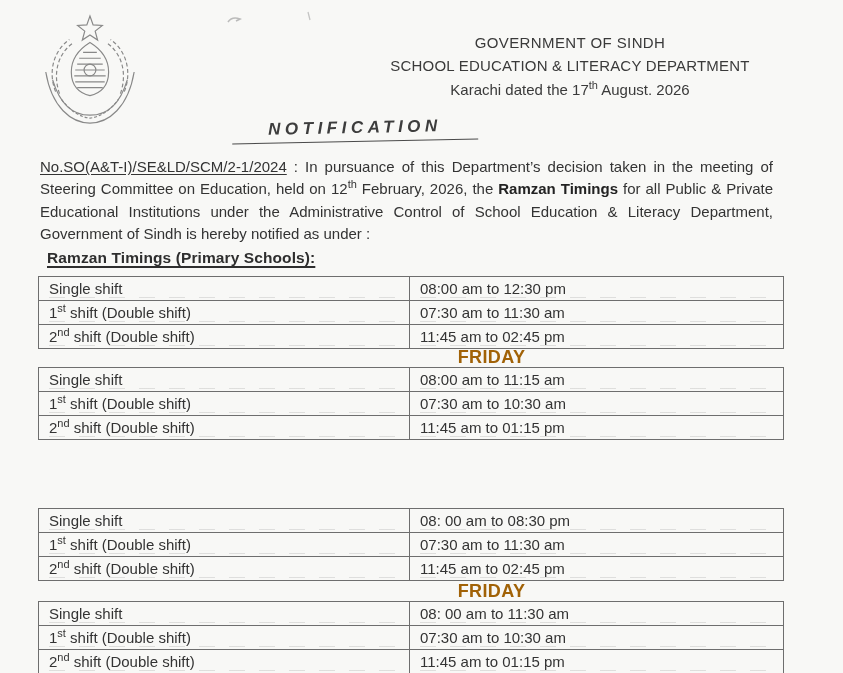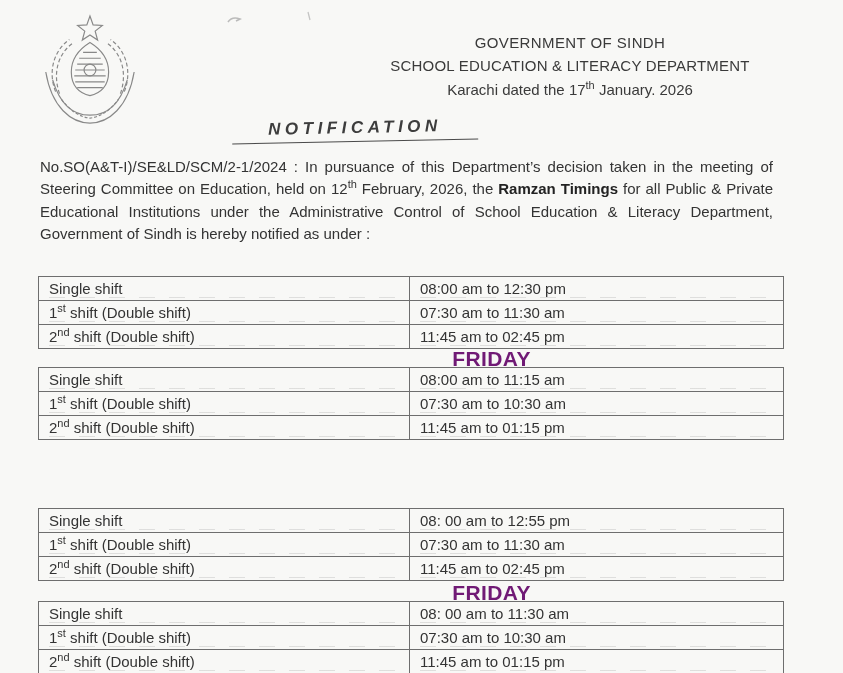--- a/index.html
+++ b/index.html
@@ -29,21 +29,21 @@
     text-align:center;font-size:17px;font-style:italic;font-weight:600;
     letter-spacing:4.5px;color:#3d3d3d;
     border-bottom:1.5px solid #4a4a4a;padding-bottom:3px;
     transform:rotate(-1.2deg);
   }
   
   .intro{
     position:absolute;left:40px;top:156px;width:733px;
     font-size:15px;line-height:22.4px;text-align:justify;color:#333;
   }
-  .intro .ref{text-underline-offset:2px;}
+  .intro .ref{text-decoration:underline;text-underline-offset:2px;}
   .intro b{color:#222;}
   
   .sec-heading{
     position:absolute;left:47px;font-size:15.5px;font-weight:bold;color:#2e2e2e;
     text-decoration:underline;text-decoration-thickness:1.5px;text-underline-offset:3px;
     letter-spacing:.1px;
   }
   .h1{top:249px;}
   .h2{top:478px;}
   
@@ -56,21 +56,21 @@
     border:1px solid #6e6e6e;font-size:15px;color:#333;
     padding:1px 8px 2px 10px;height:20px;white-space:nowrap;overflow:hidden;
     background-image:repeating-linear-gradient(90deg, rgba(120,120,120,.20) 0 16px, rgba(0,0,0,0) 16px 30px);
     background-size:95% 1px;background-repeat:no-repeat;background-position:10px 20px;
   }
   td.c-label{width:352px;}
   td.c-time{width:355px;}
   .friday{
     position:absolute;left:38px;width:707px;
     text-align:center;text-indent:200px;
-    font-weight:bold;font-size:21px;letter-spacing:.4px;color:#701a75;
+    font-weight:bold;font-size:18px;letter-spacing:.4px;color:#a16207;
   }
   .f1{top:347px;} .f2{top:581px;}
   svg .ln{fill:none;stroke:#6d6d6d;stroke-width:1.2;}
 </style>
 </head>
 <body>
 
 <div class="page">
 
   <svg class="logo" viewBox="0 0 110 118">
@@ -86,27 +86,28 @@
   </svg>
 
   <svg class="pen-marks" viewBox="0 0 120 26">
     <path d="M8,14 q4,-6 12,-3 l-4,2" fill="none" stroke="#8b8b8b" stroke-width="1.6"></path>
     <path d="M88,4 l2,8" fill="none" stroke="#9a9a9a" stroke-width="1.3"></path>
   </svg>
 
   <div class="header-block">
     <div class="dept1">GOVERNMENT OF SINDH</div>
     <div class="dept2">SCHOOL EDUCATION &amp; LITERACY DEPARTMENT</div>
-    <div class="dateline"><span>Karachi dated the 17</span><sup>th</sup><span> January. 2026</span></div>
+    <div class="dateline"><span>Karachi dated the 17</span><sup>th</sup><span> August. 2026</span></div>
   </div>
 
   <div class="notif">NOTIFICATION</div>
 
   <div class="intro"><span class="ref">No.SO(A&amp;T-I)/SE&amp;LD/SCM/2-1/2024</span><span> : In pursuance of this Department’s decision taken in the meeting of Steering Committee on Education, held on 12</span><sup>th</sup><span> February, 2026, the </span><b>Ramzan Timings</b><span> for all Public &amp; Private Educational Institutions under the Administrative Control of School Education &amp; Literacy Department, Government of Sindh is hereby notified as under :</span></div>
 
+  <div class="sec-heading h1">Ramzan Timings (Primary Schools):</div>
 
   <table class="tt t1">
     <tbody>
         <tr>
       <td class="c-label"><span></span><sup></sup><span>Single shift</span></td>
       <td class="c-time">08:00 am to 12:30 pm</td>
     </tr>
     <tr>
       <td class="c-label"><span>1</span><sup>st</sup><span> shift  (Double shift)</span></td>
       <td class="c-time">07:30 am to 11:30 am</td>
@@ -135,21 +136,21 @@
       <td class="c-time">11:45 am to 01:15 pm</td>
     </tr>
   </tbody>
     </table>
 
 
   <table class="tt t3">
     <tbody>
         <tr>
       <td class="c-label"><span></span><sup></sup><span>Single shift</span></td>
-      <td class="c-time">08: 00 am to 12:55 pm</td>
+      <td class="c-time">08: 00 am to 08:30 pm</td>
     </tr>
     <tr>
       <td class="c-label"><span>1</span><sup>st</sup><span> shift  (Double shift)</span></td>
       <td class="c-time">07:30 am to  11:30 am</td>
     </tr>
     <tr>
       <td class="c-label"><span>2</span><sup>nd</sup><span> shift (Double shift)</span></td>
       <td class="c-time">11:45  am to 02:45 pm</td>
     </tr>
   </tbody>

